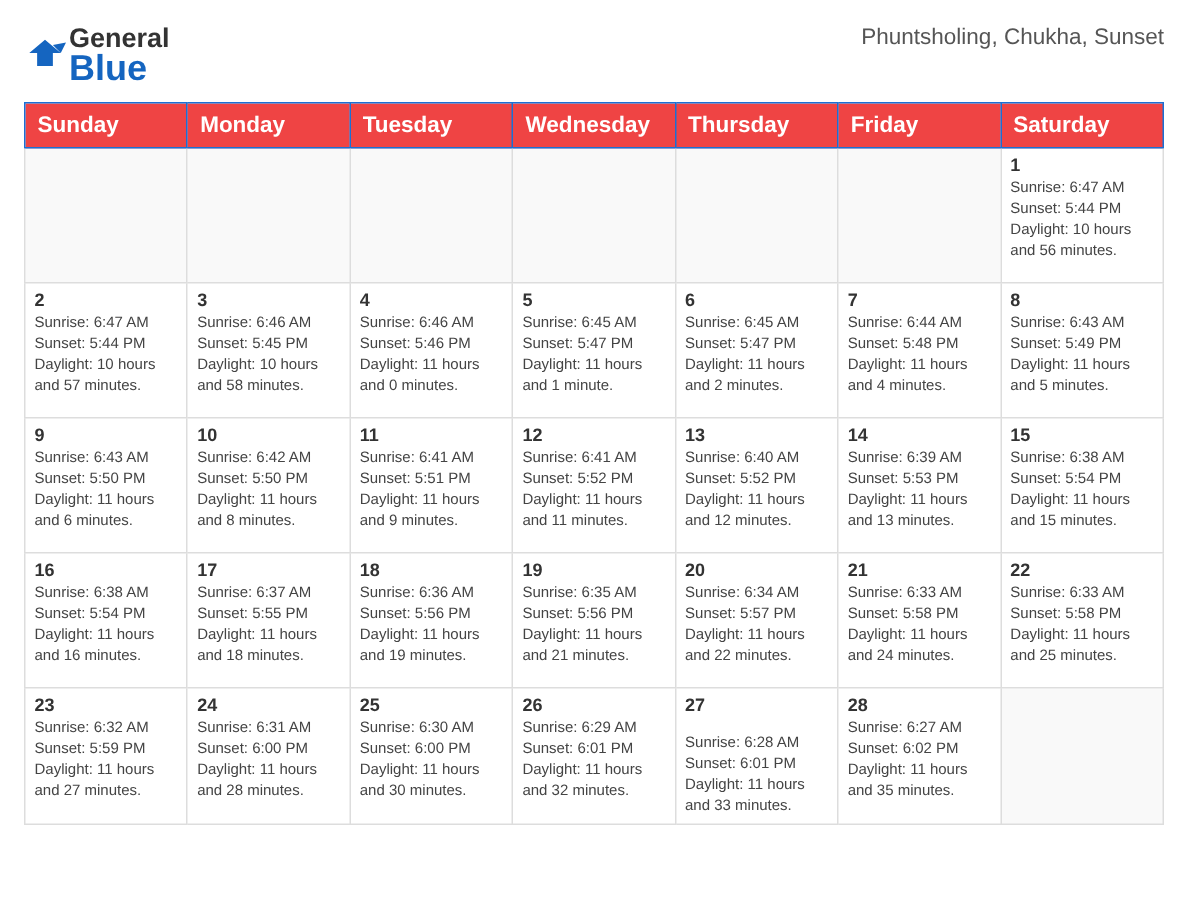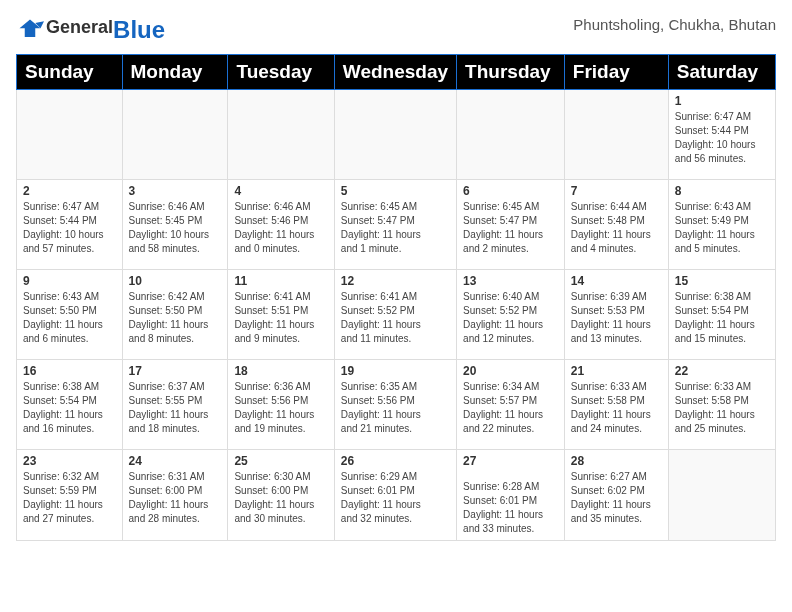--- a/index.html
+++ b/index.html
@@ -40,25 +40,25 @@
     .location-title {
       font-size: 15px;
       color: #555;
     }
     .calendar {
       width: 100%;
       border-collapse: collapse;
       border: 1px solid #ccc;
     }
     .calendar th {
-      background-color: #000000;
+      background-color: #ef4444;
       color: #fff;
       text-align: left;
       padding: 6px 8px;
-      font-size: 19px;
+      font-size: 15px;
       font-weight: bold;
       border: 1px solid #1a6fd4;
     }
     .calendar td {
       vertical-align: top;
       padding: 4px 6px;
       border: 1px solid #ddd;
       width: calc(100% / 7);
       min-height: 80px;
       font-size: 10.5px;
@@ -79,21 +79,21 @@
       color: #444;
       line-height: 1.4;
     }
     .logo-wrapper {
       display: flex;
       align-items: center;
       gap: 2px;
     }
     .logo-text-wrapper {
       display: flex;
-      flex-direction: row;
+      flex-direction: column;
     }
     .logo-bird {
       width: 28px;
       height: 28px;
     }
     tr.week-row td {
       height: 90px;
     }
   </style>
 </head>
@@ -104,21 +104,21 @@
     <svg class="logo-bird" viewBox="0 0 32 32" xmlns="http://www.w3.org/2000/svg">
       <polygon points="16,4 28,14 22,14 22,24 10,24 10,14 4,14" fill="#1565c0"></polygon>
       <polygon points="22,8 32,6 28,14" fill="#1565c0"></polygon>
     </svg>
     <div class="logo-text-wrapper">
       <span class="logo-general">General</span>
       <span class="logo-blue">Blue</span>
     </div>
   </div>
   <div class="title-area">
-    <div class="location-title">Phuntsholing, Chukha, Bhutan</div>
+    <div class="location-title">Phuntsholing, Chukha, Sunset</div>
   </div>
 </div>
 
 <table class="calendar">
   <thead>
     <tr>
     <th>Sunday</th>
         <th>Monday</th>
         <th>Tuesday</th>
         <th>Wednesday</th>

